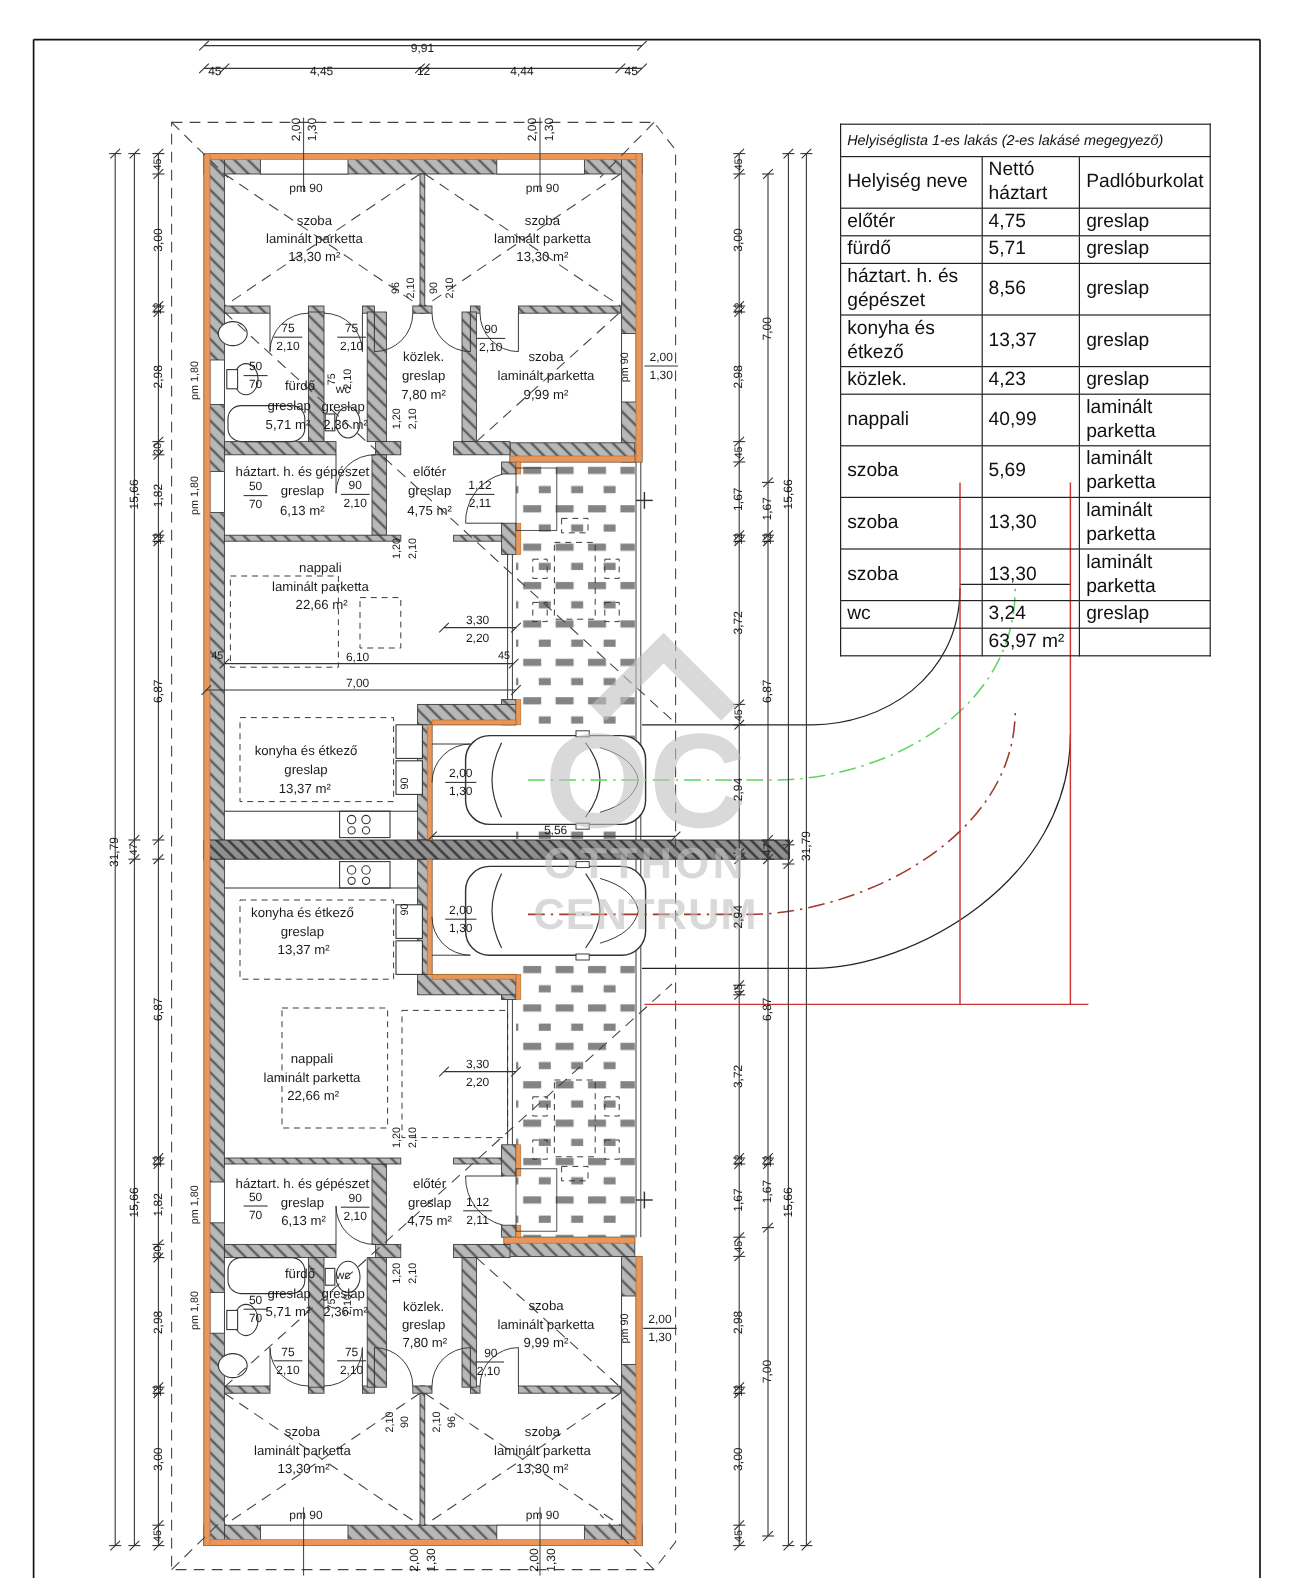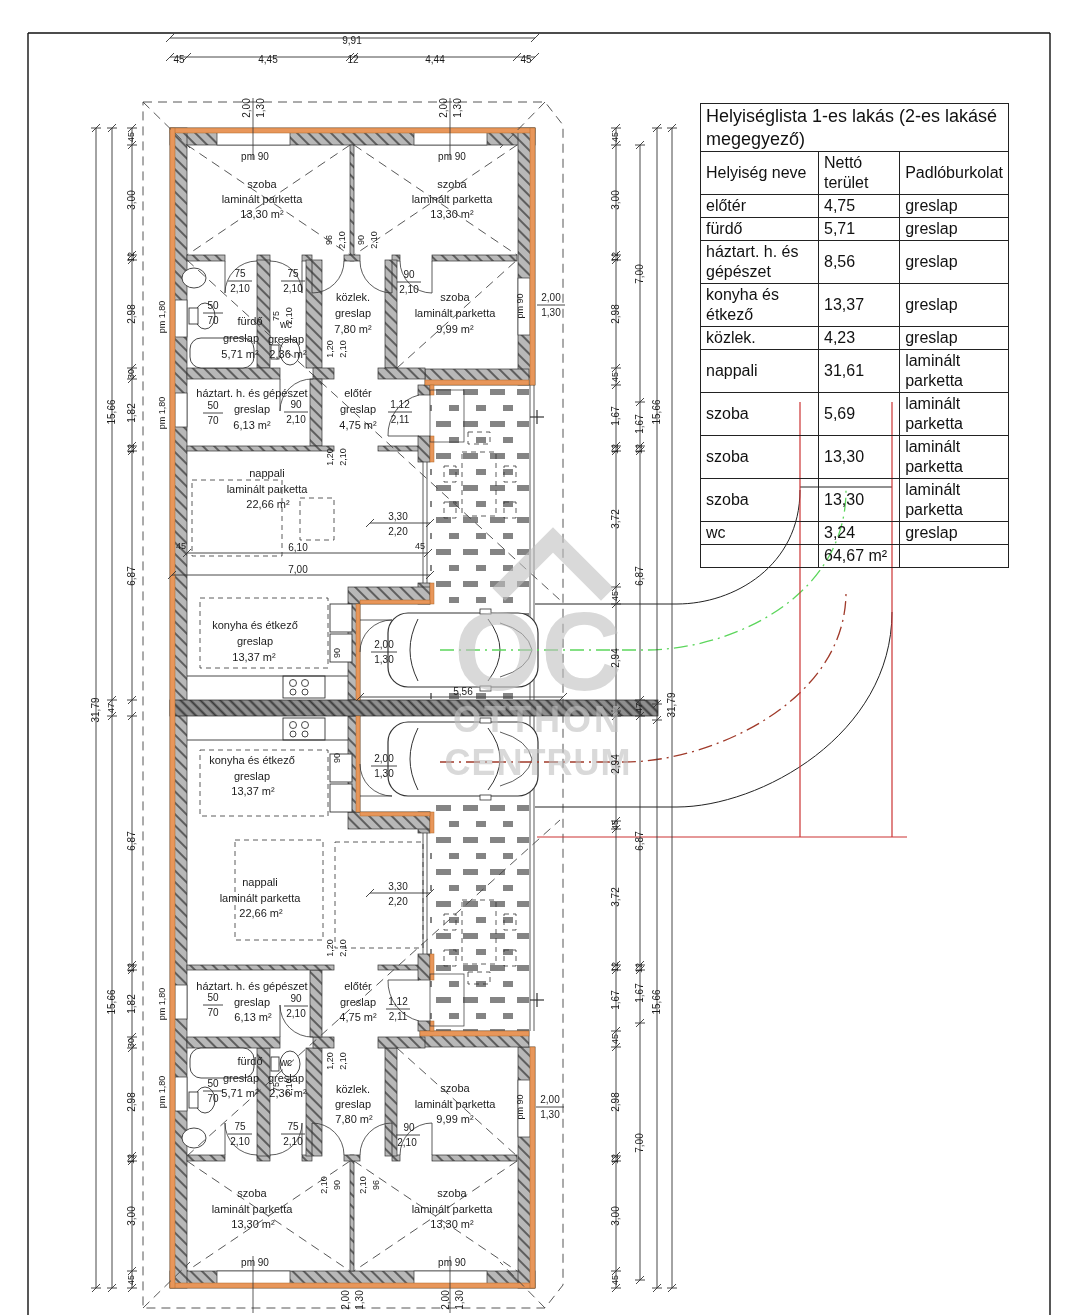--- a/index.html
+++ b/index.html
@@ -7,21 +7,21 @@
         font-family:"Liberation Sans",sans-serif;}
   svg{position:absolute;left:0;top:0;}
   #labels text{fill:#1b1b1b;text-anchor:middle;dominant-baseline:middle;
         font-family:"Liberation Sans",sans-serif;}
   #dims line{stroke:#333;stroke-width:0.9;}
   
   .rtable{position:absolute;left:700px;top:103px;width:309px;color:#111;}
   .rtable table{border-collapse:collapse;width:100%;}
   .rtable td,.rtable th{border:1px solid #222;padding:1px 5px;font-size:16px;
         font-weight:normal;text-align:left;vertical-align:middle;line-height:1.25;}
-  .rtable .title-cell{font-size:18px;height:24px;}
+  .rtable .title-cell{font-size:12px;height:24px;font-style:italic;}
   .rtable .hdr td{height:40px;}
   .rtable td.num{width:72px;}
   .rtable td.name{width:110px;}
 </style>
 </head>
 <body>
 
 <div class="page">
 
 <svg width="1080" height="1315" viewBox="0 0 1080 1315">
@@ -686,21 +686,21 @@
 </svg>
 
 <div class="rtable">
   <table>
     <thead>
       <tr>
             <th colspan="3" class="title-cell">Helyiséglista 1-es lakás (2-es lakásé megegyező)</th>
           </tr>
       <tr class="hdr">
         <td>Helyiség neve</td>
-        <td>Nettó terület</td>
+        <td>Nettó háztart</td>
         <td>Padlóburkolat</td>
       </tr>
     </thead>
     <tbody>
           <tr>
             <td class="name">előtér</td>
             <td class="num">4,75</td>
             <td class="">greslap</td>
           </tr>
           <tr>
@@ -718,21 +718,21 @@
             <td class="num">13,37</td>
             <td class="">greslap</td>
           </tr>
           <tr>
             <td class="name">közlek.</td>
             <td class="num">4,23</td>
             <td class="">greslap</td>
           </tr>
           <tr>
             <td class="name">nappali</td>
-            <td class="num">31,61</td>
+            <td class="num">40,99</td>
             <td class="">laminált parketta</td>
           </tr>
           <tr>
             <td class="name">szoba</td>
             <td class="num">5,69</td>
             <td class="">laminált parketta</td>
           </tr>
           <tr>
             <td class="name">szoba</td>
             <td class="num">13,30</td>
@@ -743,20 +743,20 @@
             <td class="num">13,30</td>
             <td class="">laminált parketta</td>
           </tr>
           <tr>
             <td class="name">wc</td>
             <td class="num">3,24</td>
             <td class="">greslap</td>
           </tr>
           <tr>
             <td class="name"></td>
-            <td class="num">64,67 m²</td>
+            <td class="num">63,97 m²</td>
             <td class=""></td>
           </tr>
         </tbody>
   </table>
 </div>
 
 </div>
 
 </body></html>

